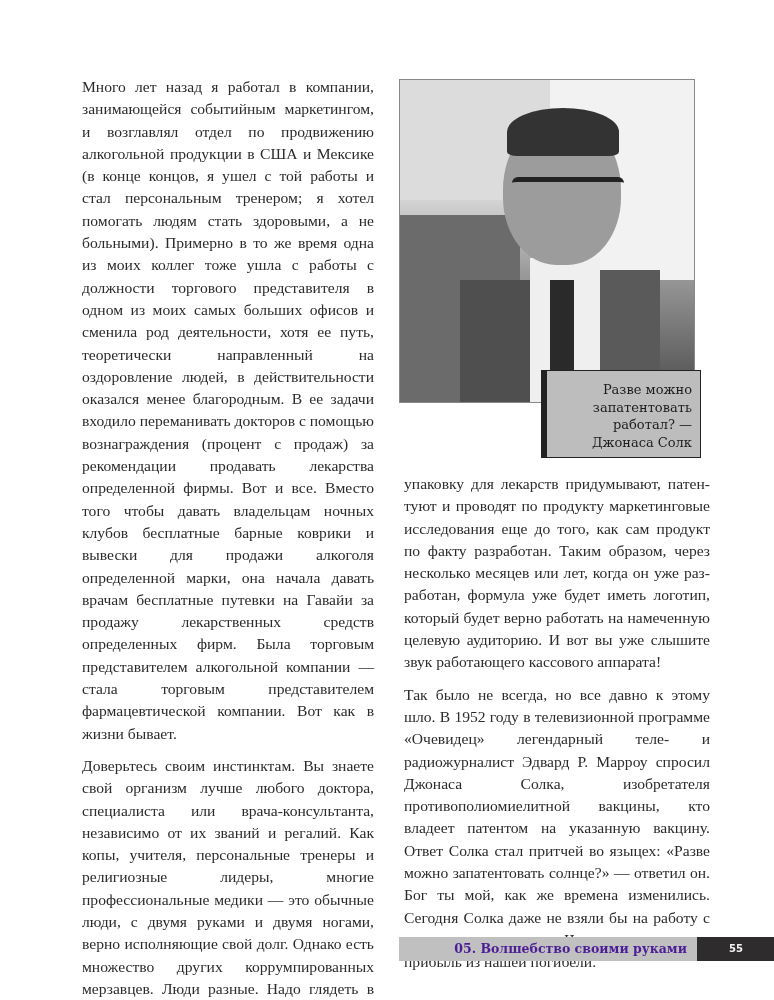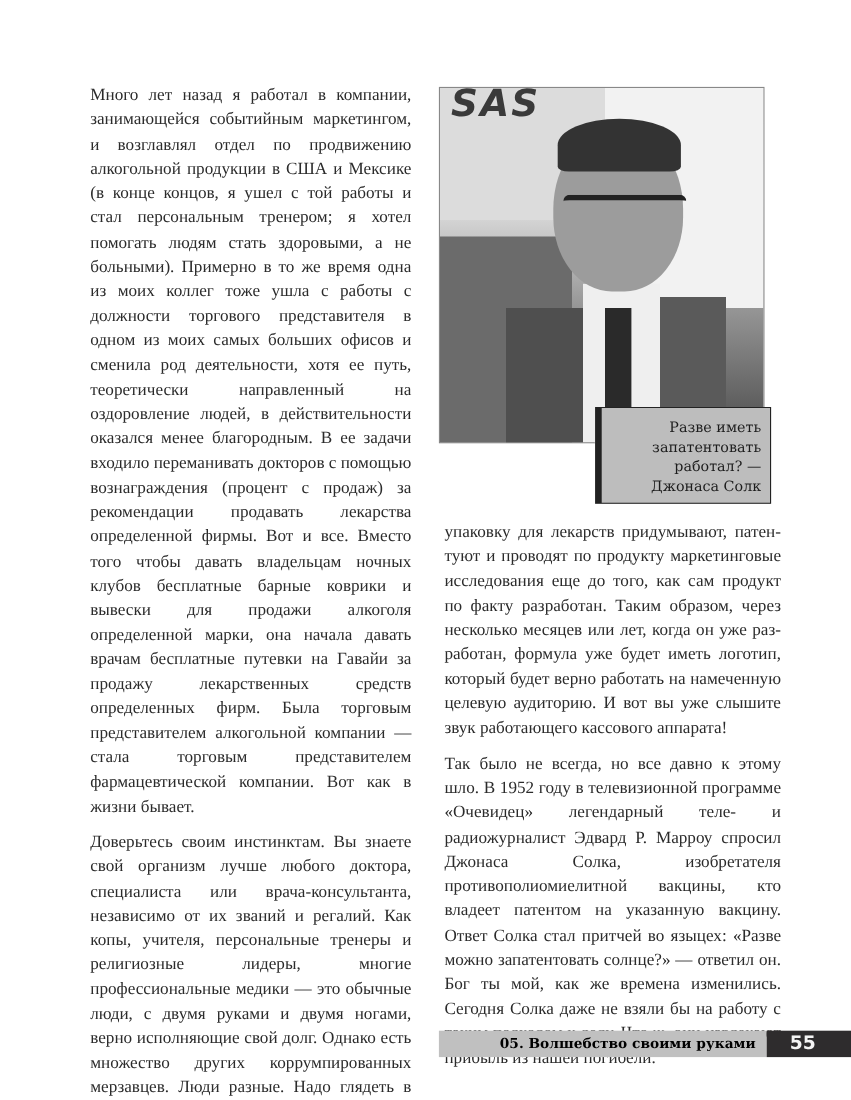--- a/index.html
+++ b/index.html
@@ -34,53 +34,52 @@
   .photo .suit2 { position: absolute; left: 190px; top: 190px; width: 70px; height: 140px; background: #5a5a5a; }
   .caption {
     position: absolute; left: 541px; top: 370px; width: 160px; height: 88px;
     background: #bdbdbd; border: 1px solid #222; border-left: 6px solid #222;
     box-sizing: border-box; padding: 10px 8px 0 0;
     text-align: right; font-family: "DejaVu Serif", serif; font-size: 13px; line-height: 17.5px; color: #1c1c1c;
   }
   .footer-bar {
     position: absolute; left: 399px; top: 937px; width: 298px; height: 24px;
     background: #c0c0c0; box-sizing: border-box; padding-right: 10px;
-    text-align: right; font-family: "DejaVu Serif", serif; font-weight: bold; font-size: 12.5px; line-height: 24px; color: #000000;
+    text-align: right; font-family: "DejaVu Serif", serif; font-weight: bold; font-size: 12.5px; line-height: 24px; color: #4c1d95;
   }
   .page-num {
     position: absolute; left: 697px; top: 937px; width: 77px; height: 24px; background: #2e2c2d;
-    color: #f4f4f4; font-family: "DejaVu Sans", sans-serif; font-weight: bold; font-size: 17px; line-height: 24px;
-    text-align: left; padding-left: 21px; box-sizing: border-box;
+    color: #f4f4f4; font-family: "DejaVu Sans", sans-serif; font-weight: bold; font-size: 10px; line-height: 24px;
+    text-align: left; padding-left: 32px; box-sizing: border-box;
   }
 </style>
 </head>
 <body>
 
 <div class="col left">
   <p>Много лет назад я работал в компании, занимаю­щейся событийным маркетингом, и возглавлял отдел по продвижению алкогольной продук­ции в США и Мексике (в конце концов, я ушел с той работы и стал персональным тренером; я хотел помогать людям стать здоровыми, а не больными). Примерно в то же время одна из моих коллег тоже ушла с работы с должности торгового представителя в одном из моих самых больших офисов и сменила род деятельности, хотя ее путь, теоретически направленный на оздоровление людей, в действительности ока­зался менее благородным. В ее задачи входило переманивать докторов с помощью вознагра­ждения (процент с продаж) за рекомендации продавать лекарства определенной фирмы. Вот и все. Вместо того чтобы давать владельцам ночных клубов бесплатные барные коврики и вывески для продажи алкоголя определенной марки, она начала давать врачам бесплатные путевки на Гавайи за продажу лекарственных средств определенных фирм. Была торговым представителем алкогольной компании — стала торговым представителем фармацевтической компании. Вот как в жизни бывает.</p>
   <p>Доверьтесь своим инстинктам. Вы знаете свой организм лучше любого доктора, специалиста или врача-консультанта, независимо от их зва­ний и регалий. Как копы, учителя, персональ­ные тренеры и религиозные лидеры, многие профессиональные медики — это обычные люди, с двумя руками и двумя ногами, верно ис­полняющие свой долг. Однако есть множество других коррумпированных мерзавцев. Люди разные. Надо глядеть в оба, а не то этот мир съест вас живьем.</p>
 
 </div>
 
 <div class="photo">
   <div class="sky"></div>
   <div class="tail"></div>
-  <div class="logo">SAS</div>
   <div class="wing"></div>
   <div class="suit"></div>
   <div class="suit2"></div>
   <div class="shirt"></div>
   <div class="tie"></div>
   <div class="head"></div>
   <div class="hair"></div>
   <div class="glasses"></div>
 </div>
 
 <div class="caption">
-  <div>Разве иметь</div>
+  <div>Разве можно</div>
   <div>запатентовать</div>
   <div>работал? —</div>
   <div>Джонаса Солк</div>
 </div>
 
 <div class="col right">
   <p>упаковку для лекарств придумывают, патен­туют и проводят по продукту маркетинговые исследования еще до того, как сам продукт по факту разработан. Таким образом, через несколько месяцев или лет, когда он уже раз­работан, формула уже будет иметь логотип, который будет верно работать на намеченную целевую аудиторию. И вот вы уже слышите звук работающего кассового аппарата!</p>
   <p>Так было не всегда, но все давно к этому шло. В 1952 году в телевизионной программе «Оче­видец» легендарный теле- и радиожурналист Эдвард Р. Марроу спросил Джонаса Солка, изо­бретателя противополиомиелитной вакцины, кто владеет патентом на указанную вакцину. Ответ Солка стал притчей во языцех: «Разве можно запатентовать солнце?» — ответил он. Бог ты мой, как же времена изменились. Сегод­ня Солка даже не взяли бы на работу с таким подходом к делу. Что ж, они извлекают прибыль из нашей погибели.</p>
 </div>
 

